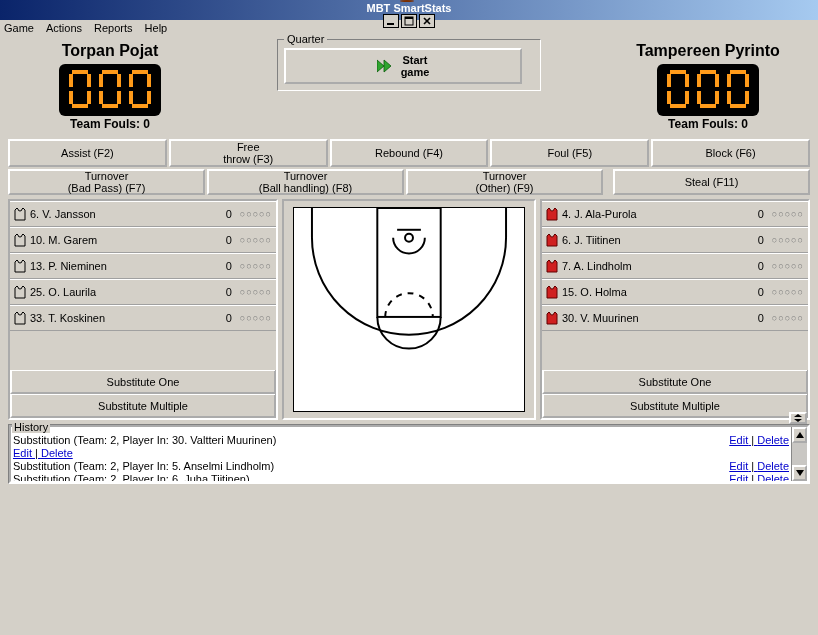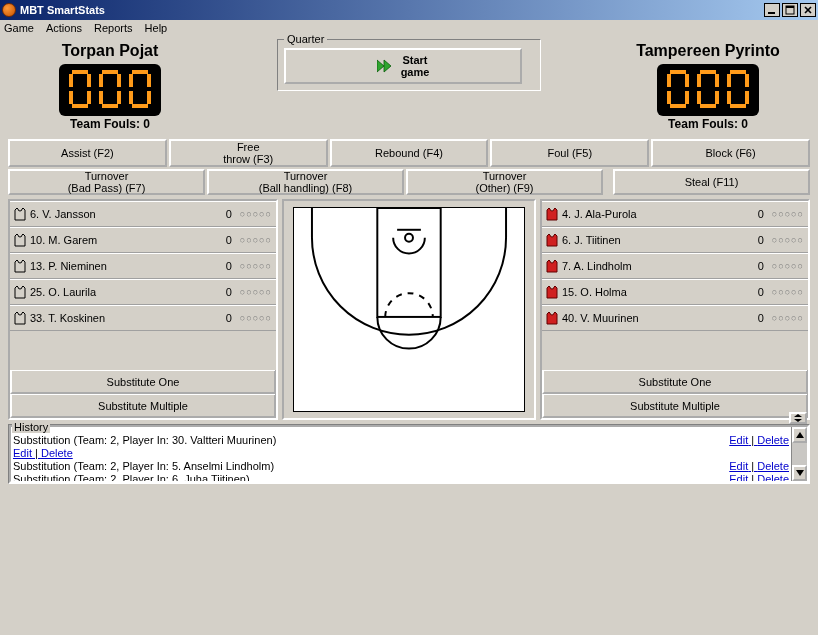--- a/index.html
+++ b/index.html
@@ -1,19 +1,19 @@
 <!DOCTYPE html>
 <html><head>
 <meta charset="utf-8">
 <style>
 * { box-sizing: border-box; margin: 0; padding: 0; font-family: Tahoma, Arial, sans-serif; font-size: 11px; }
 body { background: #d4d0c8; width: 818px; height: 635px; overflow: hidden; }
 
 
-.titlebar { background: linear-gradient(to right, #0a246a, #a6caf0); height: 20px; display: flex; align-items: center; padding: 0 2px; color: #fff; }
+.titlebar { background: linear-gradient(to right, #0a246a, #a6caf0); height: 20px; display: flex; align-items: center; padding: 0 2px; color: #fff; flex-direction: column; }
 .titlebar-icon { width: 14px; height: 14px; border-radius: 50%; background: radial-gradient(circle at 35% 35%, #ff9a3a, #c75200); margin-right: 4px; border: 1px solid #7a2e00; }
 .titlebar-text { flex: 1; font-weight: bold; font-size: 11px; }
 .titlebar-btns { display: flex; gap: 2px; }
 .titlebar-btn { width: 16px; height: 14px; background: #d4d0c8; border: 1px solid #000; display: flex; align-items: center; justify-content: center; font-family: monospace; font-size: 10px; font-weight: bold; cursor: default; }
 .titlebar-btn svg { width: 10px; height: 10px; }
 
 
 .menubar { display: flex; padding: 2px 4px; gap: 12px; background: #d4d0c8; }
 .menubar span { cursor: default; }
 
@@ -334,21 +334,21 @@
             <span class="player-name">15. O. Holma</span>
             <span class="player-score">0</span>
             <span class="player-dots">○○○○○</span>
           </div>
           <div class="player-row">
             <span class="jersey">
               <svg viewBox="0 0 12 14">
                 <path d="M3 1 L1 3 L1 13 L11 13 L11 3 L9 1 L8 2 A2 2 0 0 1 4 2 Z" fill="#d02020" stroke="#600000" stroke-width="1"></path>
               </svg>
             </span>
-            <span class="player-name">40. V. Muurinen</span>
+            <span class="player-name">30. V. Muurinen</span>
             <span class="player-score">0</span>
             <span class="player-dots">○○○○○</span>
           </div>
         </div>
       <div class="roster-btns">
         <div class="sub-btn">
             <span>Substitute One</span>
           </div>
         <div class="sub-btn">
             <span>Substitute Multiple</span>

